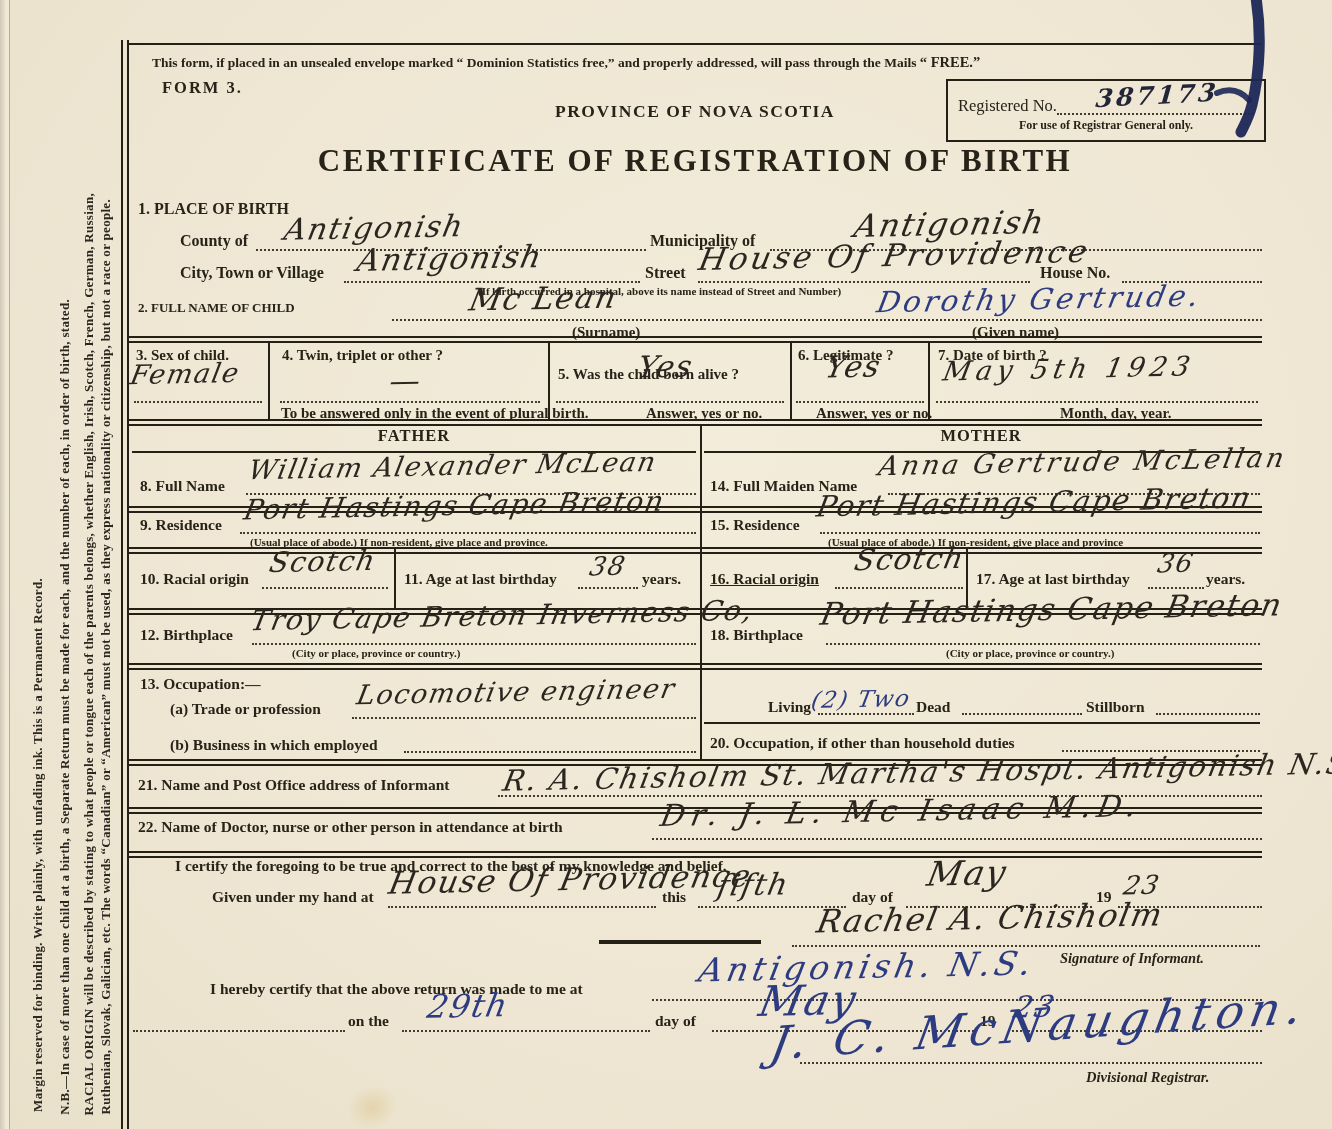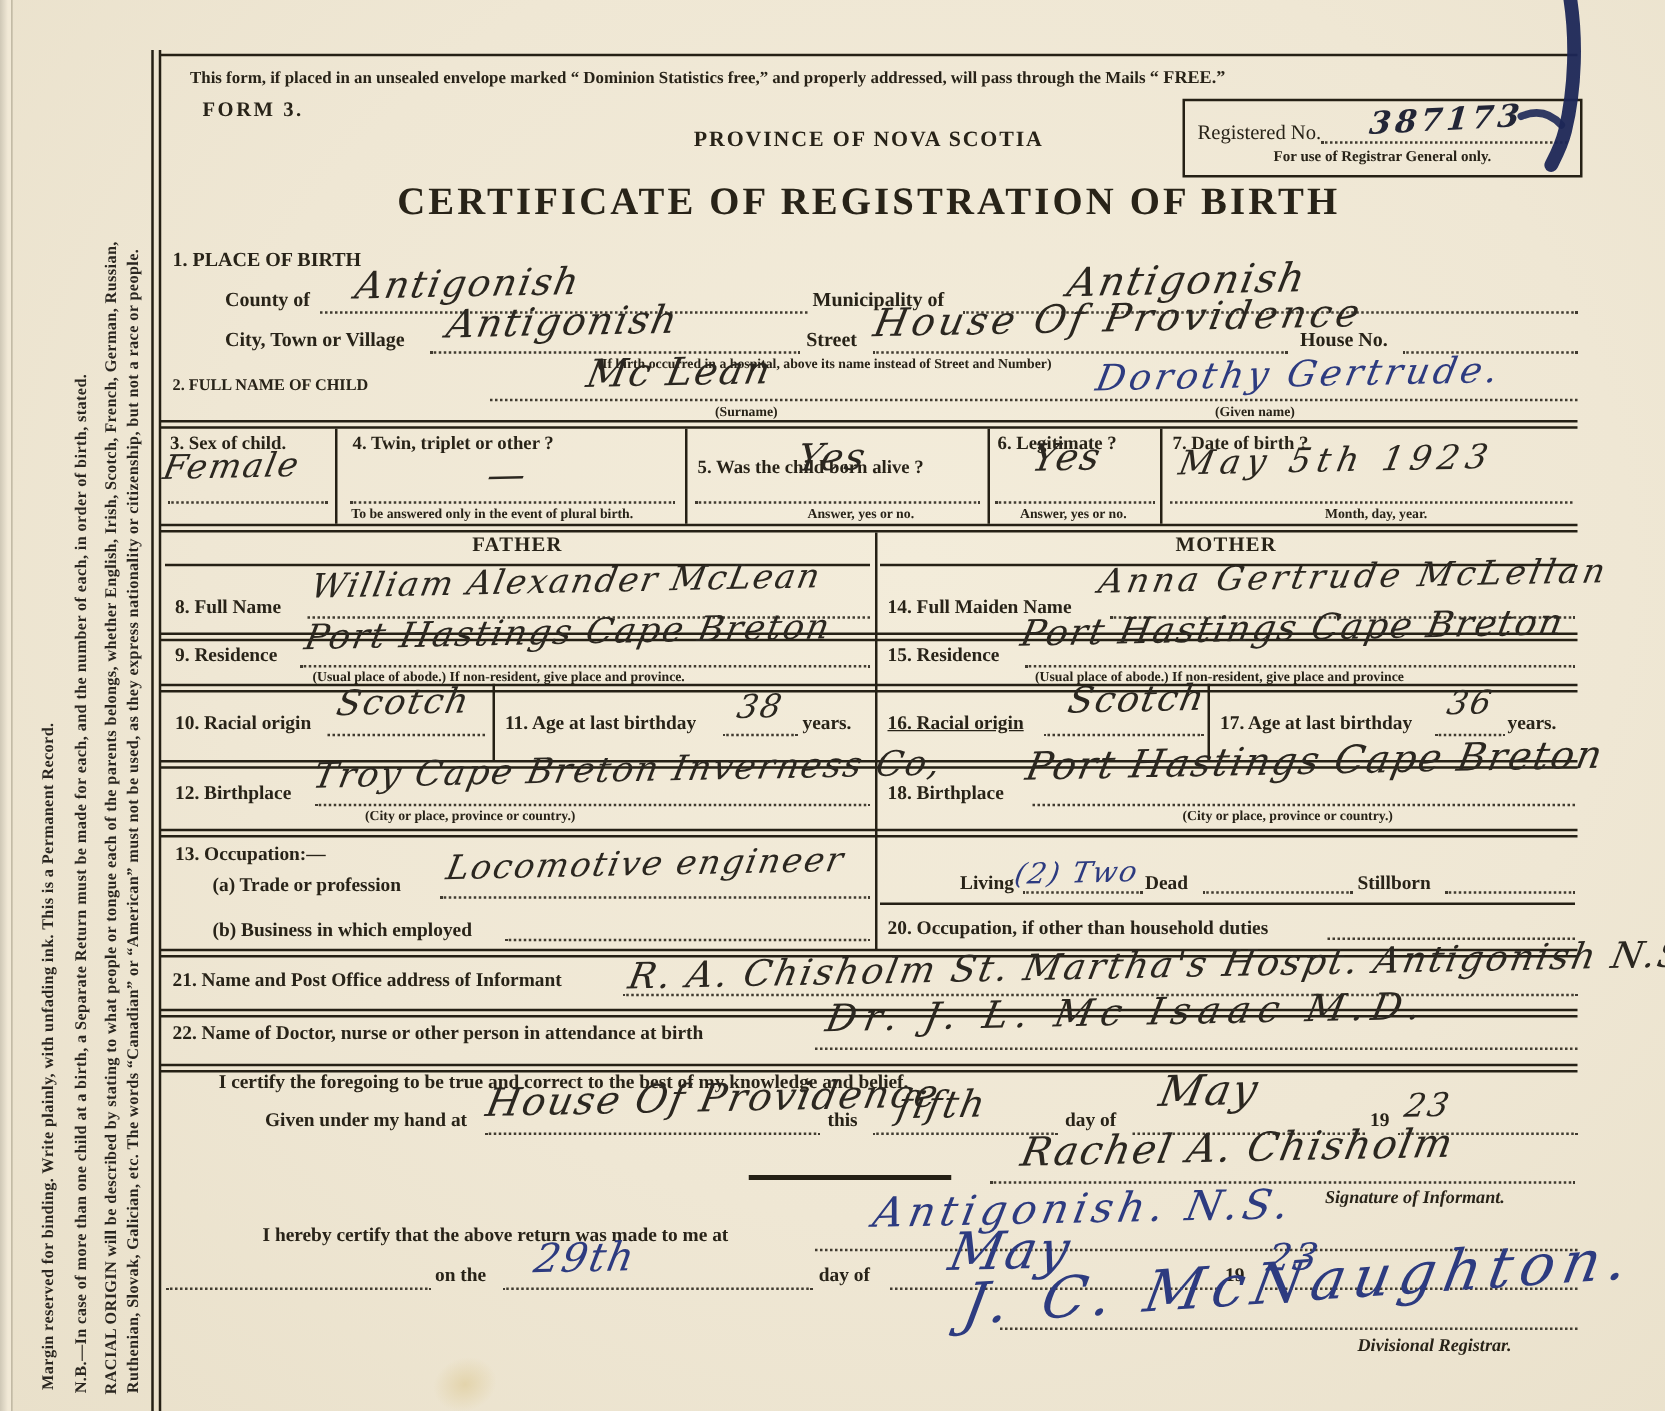--- a/index.html
+++ b/index.html
@@ -1,21 +1,21 @@
 <!DOCTYPE html>
 <html><head>
 <meta charset="utf-8">
 <style>
   html,body{margin:0;padding:0;background:#9a948a;}
   .page{position:relative;width:1332px;height:1129px;overflow:hidden;
         background:radial-gradient(ellipse at 55% 40%, #f3ecda 0%, #efe7d4 55%, #e9e0ca 100%);
         font-family:"Liberation Serif","DejaVu Serif",serif;color:#282318;}
   .abs{position:absolute;}
   .p{position:absolute;font-weight:700;font-size:15.5px;color:#282318;white-space:nowrap;line-height:1.1;}
-  .cap{position:absolute;font-weight:700;font-size:11px;color:#282318;white-space:nowrap;line-height:1.1;}
+  .cap{position:absolute;font-weight:700;font-size:15px;color:#282318;white-space:nowrap;line-height:1.1;}
   .dl{position:absolute;height:0;border-bottom:2px dotted rgba(45,40,30,.9);}
   .r1{position:absolute;height:0;border-top:2.4px solid #252015;}
   .r2{position:absolute;height:3px;border-top:2.4px solid #252015;border-bottom:2.4px solid #252015;}
   .vl{position:absolute;width:0;border-left:2.2px solid #252015;}
   .hw{position:absolute;font-family:"DejaVu Serif",serif;font-style:italic;color:#2b2720;
       transform:skewX(-12deg) rotate(-1.2deg);letter-spacing:1.5px;white-space:nowrap;line-height:1;}
   .hw.blue{color:#2d3b80;}
   .mnote{position:absolute;writing-mode:vertical-rl;transform:rotate(180deg);
          font-weight:700;font-size:13px;letter-spacing:.3px;white-space:nowrap;color:#2a2620;}
   .ctr{text-align:center;}

